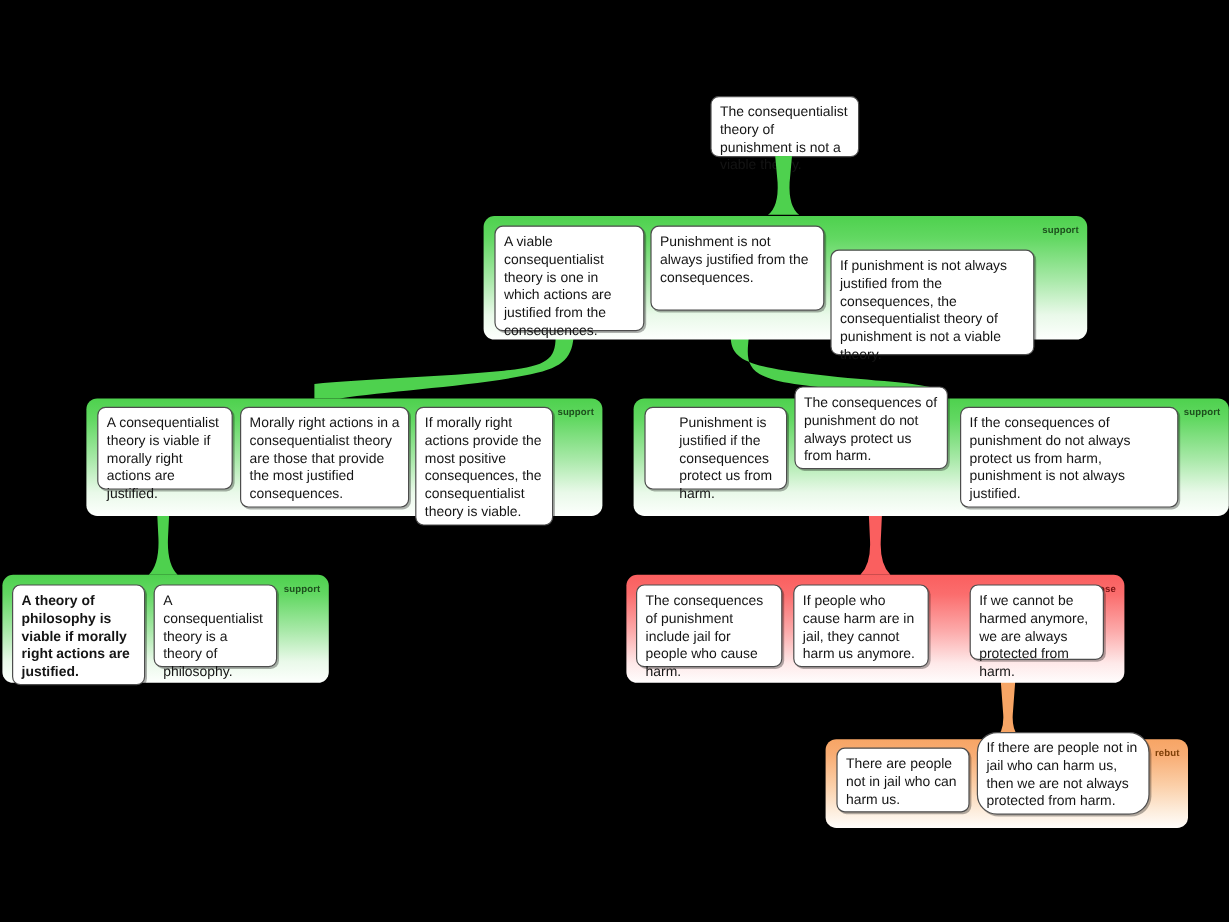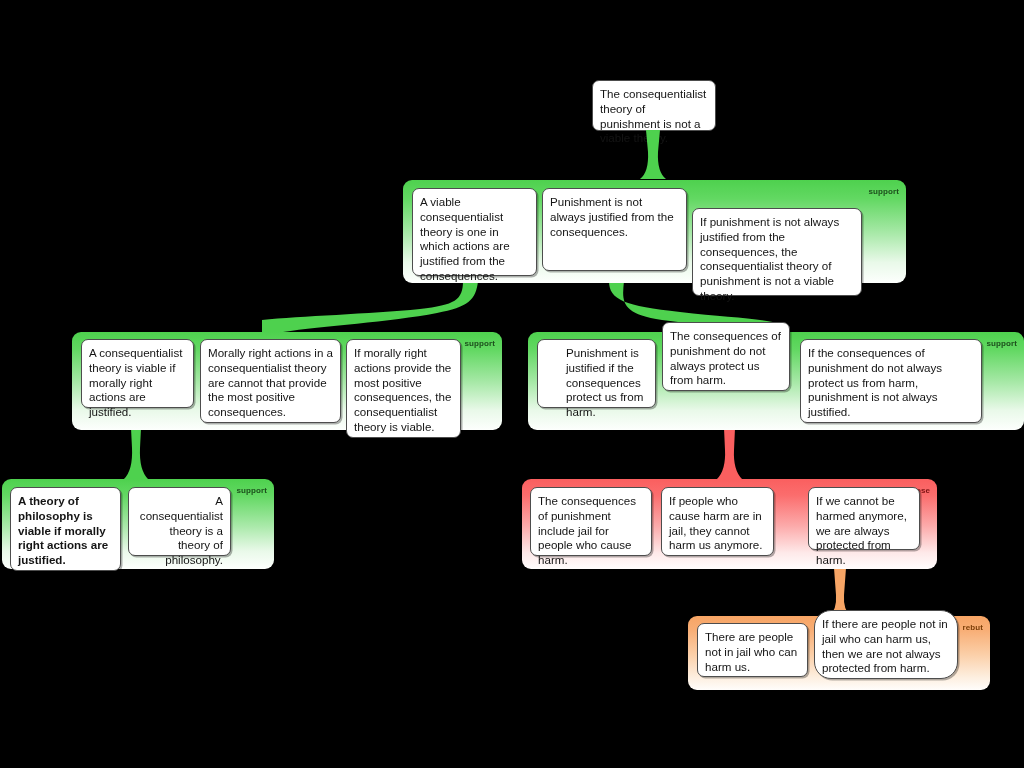--- a/index.html
+++ b/index.html
@@ -99,35 +99,35 @@
   <div class="card root" style="left:592px; top:80px; width:124px; height:51px;">
     <span>The consequentialist theory of punishment is not a viable theory.</span>
   </div>
 
   <div class="group support" style="left:403px; top:180px; width:503px; height:103px;">
     <span class="group-label">support</span>
   </div>
   <div class="card" style="left:412px; top:188px; width:125px; height:88px; z-index:3;">
     <span>A viable consequentialist theory is one in which actions are justified from the consequences.</span>
   </div>
-  <div class="card" style="left:542px; top:188px; width:145px; height:83px; z-index:3;">
+  <div class="card" style="left:542px; top:188px; width:145px; height:71px; z-index:3;">
     <span>Punishment is not always justified from the consequences.</span>
   </div>
   <div class="card" style="left:692px; top:188px; width:170px; height:88px; z-index:3;margin-top:20px;">
     <span>If punishment is not always justified from the consequences, the consequentialist theory of punishment is not a viable theory.</span>
   </div>
 
   <div class="group support" style="left:72px; top:332px; width:430px; height:98px;">
     <span class="group-label">support</span>
   </div>
   <div class="card" style="left:81px; top:339px; width:113px; height:69px; z-index:3;">
     <span>A consequentialist theory is viable if morally right actions are justified.</span>
   </div>
   <div class="card" style="left:200px; top:339px; width:141px; height:84px; z-index:3;">
-    <span>Morally right actions in a consequentialist theory are cannot that provide the most positive consequences.</span>
+    <span>Morally right actions in a consequentialist theory are those that provide the most justified consequences.</span>
   </div>
   <div class="card" style="left:346px; top:339px; width:115px; height:99px; z-index:3;">
     <span>If morally right actions provide the most positive consequences, the consequentialist theory is viable.</span>
   </div>
 
   <div class="group support" style="left:528px; top:332px; width:496px; height:98px;">
     <span class="group-label">support</span>
   </div>
   <div class="card" style="left:537px; top:339px; width:119px; height:69px; z-index:3;padding-left:28px;">
     <span>Punishment is justified if the consequences protect us from harm.</span>
@@ -138,21 +138,21 @@
   <div class="card" style="left:800px; top:339px; width:182px; height:84px; z-index:3;">
     <span>If the consequences of punishment do not always protect us from harm, punishment is not always justified.</span>
   </div>
 
   <div class="group support" style="left:2px; top:479px; width:272px; height:90px;">
     <span class="group-label">support</span>
   </div>
   <div class="card" style="left:10px; top:487px; width:111px; height:84px; z-index:3;font-weight:bold;">
     <span>A theory of philosophy is viable if morally right actions are justified.</span>
   </div>
-  <div class="card" style="left:128px; top:487px; width:103px; height:69px; z-index:3;text-align:right;">
+  <div class="card" style="left:128px; top:487px; width:103px; height:69px; z-index:3;">
     <span>A consequentialist theory is a theory of philosophy.</span>
   </div>
 
   <div class="group oppose" style="left:522px; top:479px; width:415px; height:90px;">
     <span class="group-label">oppose</span>
   </div>
   <div class="card" style="left:530px; top:487px; width:122px; height:69px; z-index:3;">
     <span>The consequences of punishment include jail for people who cause harm.</span>
   </div>
   <div class="card" style="left:661px; top:487px; width:113px; height:69px; z-index:3;">

